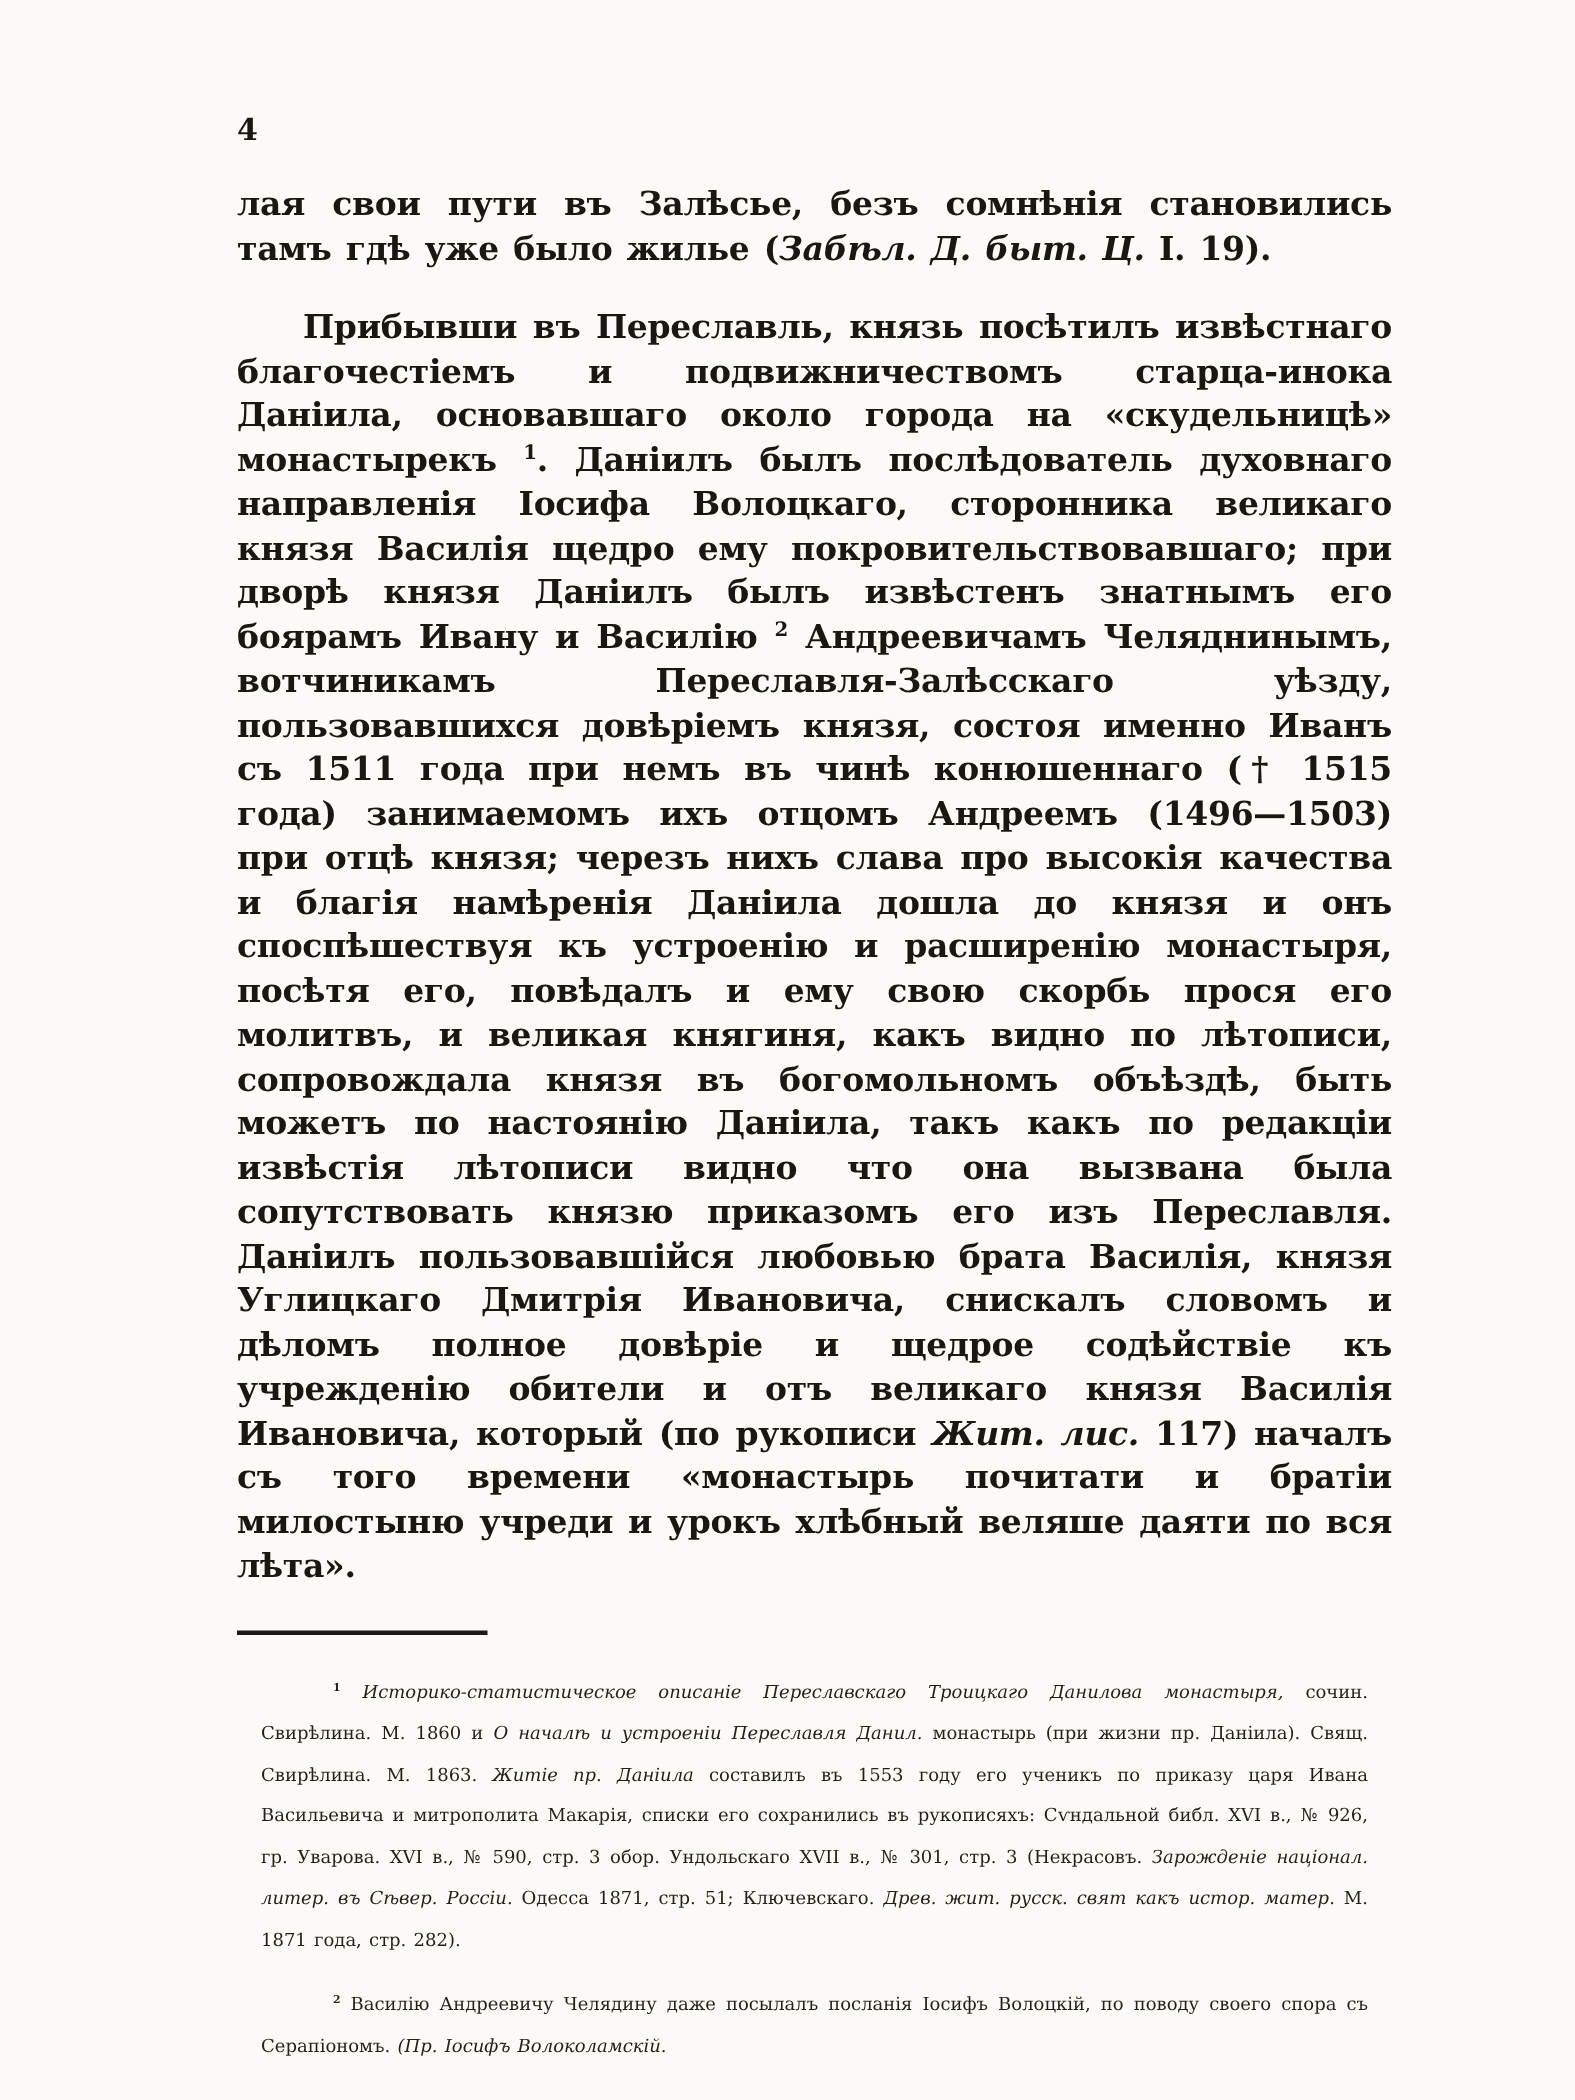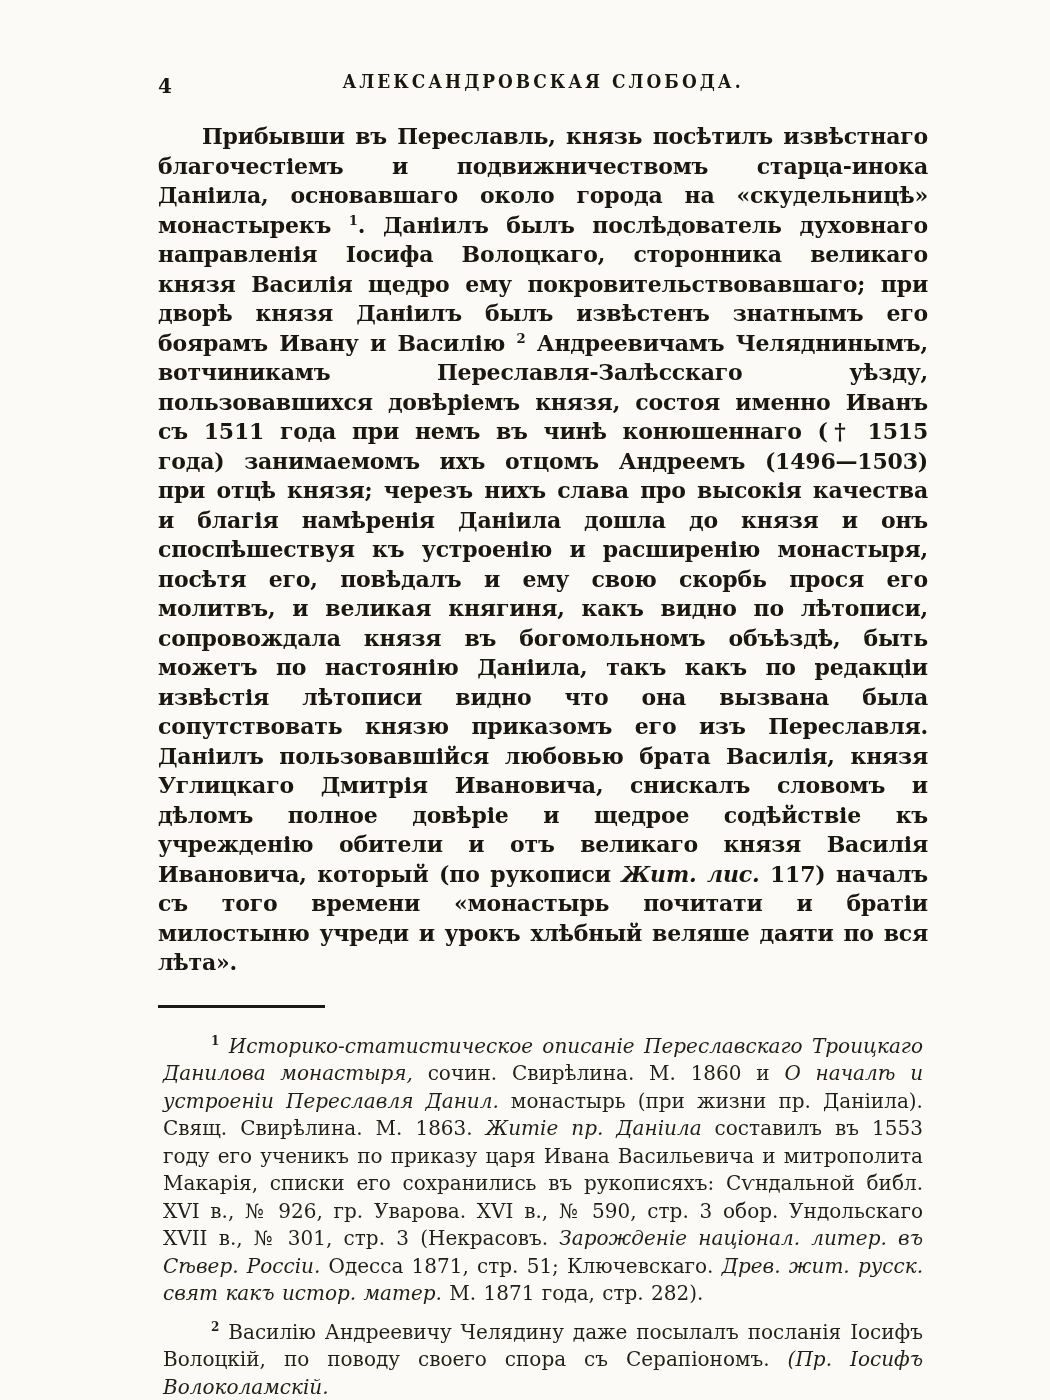--- a/index.html
+++ b/index.html
@@ -60,43 +60,43 @@
   }
   .it { font-style: italic; }
   .footnote-rule {
     margin-top: 27px;
     width: 167px;
     height: 0;
     border-top: 3px solid #1c1a17;
   }
   .footnotes { margin-top: 25px; }
   .footnote {
-    margin: 5px;
-    font-size: 20px;
+    margin: 16px;
+    font-size: 12px;
     font-weight: 400;
     line-height: 27.5px;
     text-align: justify;
     text-indent: 48px;
     color: #221f1a;
     word-spacing: 1px;
   }
   .footnote + .footnote { margin-top: 11px; }
 </style>
 </head>
 <body>
 
 <div class="page">
   <div class="content">
 
     <header class="page-header">
       <span class="pagenum">4</span>
-      <span class="running-title">АЛЕКСАНДРОВСКАЯ СЛОБОДА.</span>
     </header>
 
     <main class="body-text">
+      <p class="para no-indent"><span>лая свои пути въ Залѣсье, безъ сомнѣнія становились тамъ гдѣ уже было жилье (</span><span class="it">Забѣл. Д. быт. Ц.</span><span> I. 19).</span></p>
       <p class="para indent"><span>Прибывши въ Переславль, князь посѣтилъ извѣстнаго благочестіемъ и подвижничествомъ старца-инока Даніила, основавшаго около города на «скудельницѣ» монастырекъ </span><sup>1</sup><span>. Даніилъ былъ послѣдователь духовнаго направленія Іосифа Волоцкаго, сторонника великаго князя Василія щедро ему покровительствовавшаго; при дворѣ князя Даніилъ былъ извѣстенъ знатнымъ его боярамъ Ивану и Василію </span><sup>2</sup><span> Андреевичамъ Челяднинымъ, вотчиникамъ Переславля-Залѣсскаго уѣзду, пользовавшихся довѣріемъ князя, состоя именно Иванъ съ 1511 года при немъ въ чинѣ конюшеннаго († 1515 года) занимаемомъ ихъ отцомъ Андреемъ (1496—1503) при отцѣ князя; черезъ нихъ слава про высокія качества и благія намѣренія Даніила дошла до князя и онъ споспѣшествуя къ устроенію и расширенію монастыря, посѣтя его, повѣдалъ и ему свою скорбь прося его молитвъ, и великая княгиня, какъ видно по лѣтописи, сопровождала князя въ богомольномъ объѣздѣ, быть можетъ по настоянію Даніила, такъ какъ по редакціи извѣстія лѣтописи видно что она вызвана была сопутствовать князю приказомъ его изъ Переславля. Даніилъ пользовавшійся любовью брата Василія, князя Углицкаго Дмитрія Ивановича, снискалъ словомъ и дѣломъ полное довѣріе и щедрое содѣйствіе къ учрежденію обители и отъ великаго князя Василія Ивановича, который (по рукописи </span><span class="it">Жит. лис.</span><span> 117) началъ съ того времени «монастырь почитати и братіи милостыню учреди и урокъ хлѣбный веляше даяти по вся лѣта».</span></p>
     </main>
 
     <div class="footnote-rule"></div>
 
     <section class="footnotes">
       <p class="footnote"><sup>1</sup><span> </span><span class="it">Историко-статистическое описаніе Переславскаго Троицкаго Данилова монастыря,</span><span> сочин. Свирѣлина. М. 1860 и </span><span class="it">О началѣ и устроеніи Переславля Данил.</span><span> монастырь (при жизни пр. Даніила). Свящ. Свирѣлина. М. 1863. </span><span class="it">Житіе пр. Даніила</span><span> составилъ въ 1553 году его ученикъ по приказу царя Ивана Васильевича и митрополита Макарія, списки его сохранились въ рукописяхъ: Сѵндальной библ. XVI в., № 926, гр. Уварова. XVI в., № 590, стр. 3 обор. Ундольскаго XVII в., № 301, стр. 3 (Некрасовъ. </span><span class="it">Зарожденіе націонал. литер. въ Сѣвер. Россіи.</span><span> Одесса 1871, стр. 51; Ключевскаго. </span><span class="it">Древ. жит. русск. свят какъ истор. матер.</span><span> М. 1871 года, стр. 282).</span></p>
       <p class="footnote"><sup>2</sup><span> Василію Андреевичу Челядину даже посылалъ посланія Іосифъ Волоцкій, по поводу своего спора съ Серапіономъ. </span><span class="it">(Пр. Іосифъ Волоколамскій.</span></p>
     </section>
 

